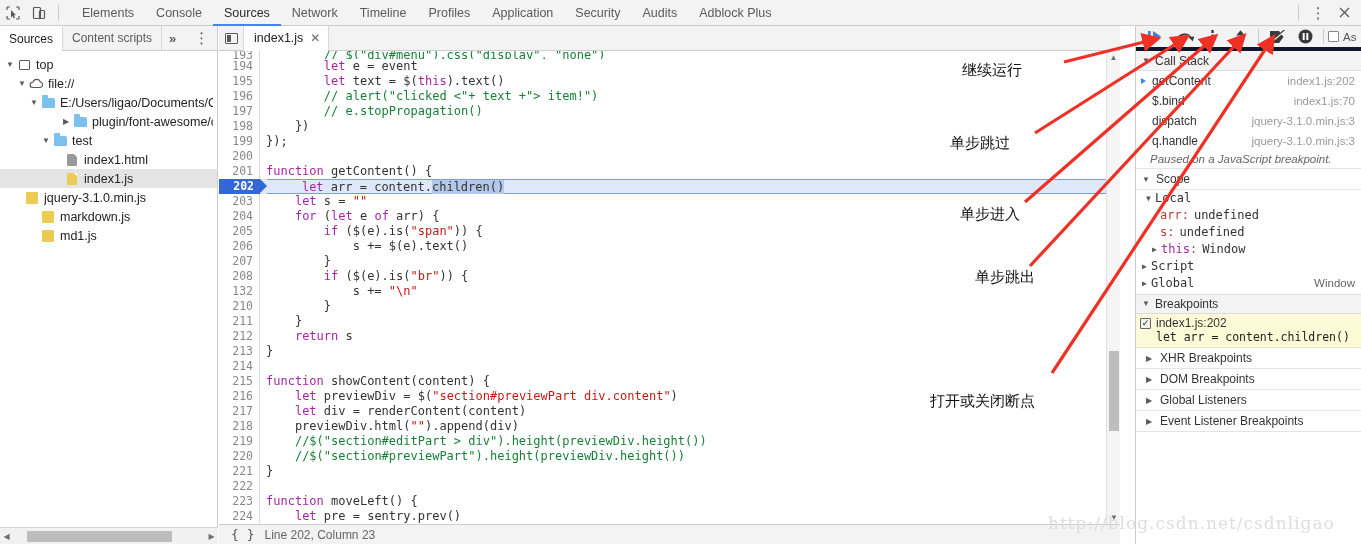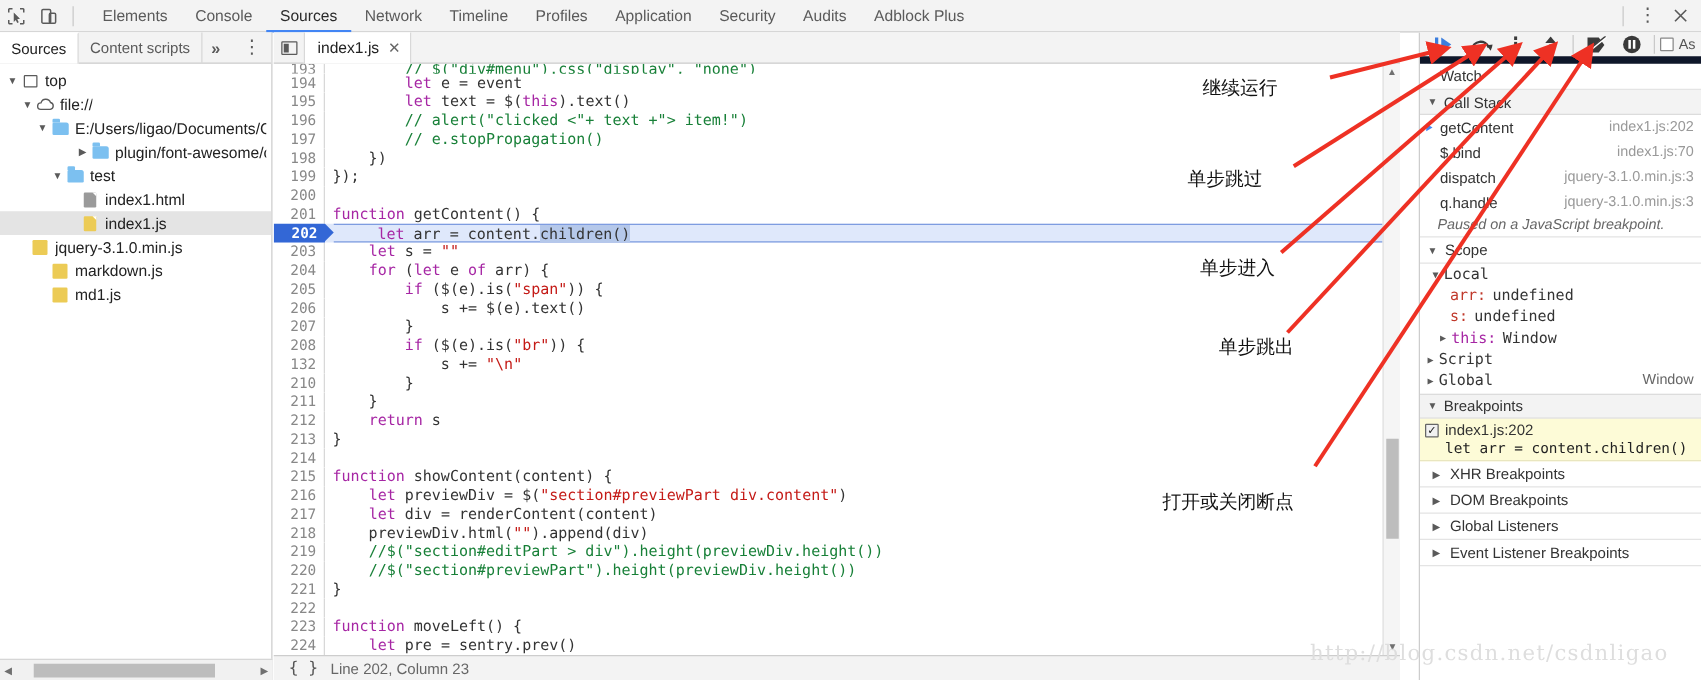--- a/index.html
+++ b/index.html
@@ -131,21 +131,21 @@
     font-size:12px; color:#666;
   }
   .fmt-ico { margin:0 10px 0 12px; font-family:"DejaVu Sans Mono", monospace; color:#555; font-size:13px;}
 
   
   .dbg-panel {
     position:absolute; left:1135px; top:26px; width:226px; height:518px;
     background:#fff; border-left:1px solid #cdcdcd;
   }
   .dbg-toolbar {
-    height:25px; background:#f3f3f3; border-bottom:6px solid #0f172a;
+    height:25px; background:#f3f3f3; border-bottom:4px solid #0f172a;
     display:flex; align-items:center; padding-left:6px; gap:0;
   }
   .dbgbtn { width:28px; height:25px; display:flex; align-items:center; justify-content:center; }
   .dbg-sep { width:1px; height:15px; background:#c9c9c9; margin:0 4px; }
   .dbg-chk { display:flex; align-items:center; gap:4px; font-size:11.5px; color:#555; }
   .chkbox { width:11px; height:11px; border:1px solid #888; background:#fff; border-radius:1px; }
 
   .sec-head {
     height:20px; line-height:20px; font-size:12px; color:#333;
     background:#f3f3f3; border-bottom:1px solid #dcdcdc; padding-left:6px;
@@ -431,23 +431,20 @@
           <rect x="8.3" y="4" width="2" height="7" fill="#fff"></rect>
         </svg>
       </div>
       <div class="dbg-sep"></div>
       <div class="dbg-chk">
         <span class="chkbox"></span>
         <span>As</span>
       </div>
     </div>
 
-    <div class="collapse-row" style="padding-left:16px;">
-      <span>Watch</span>
-    </div>
 
     <div class="sec-head">
       <span class="tri">▼</span>
       <span>Call Stack</span>
     </div>
     <div class="cs-row">
       <span class="dot"></span>
       <span>getContent</span>
       <span class="loc">index1.js:202</span>
     </div>

